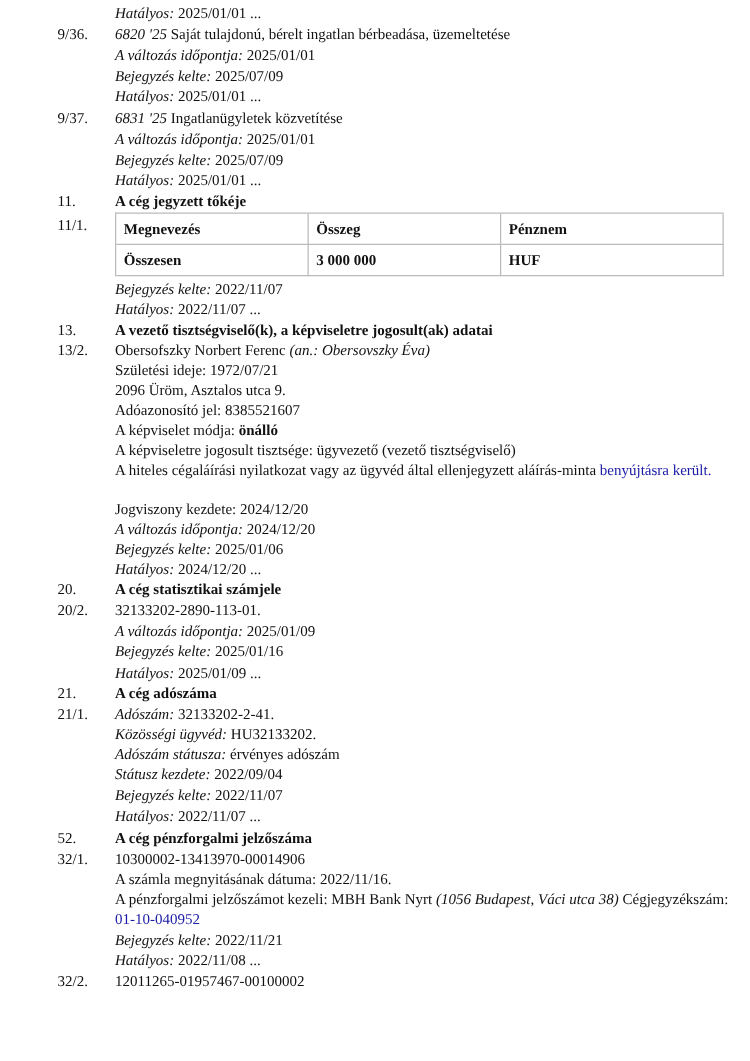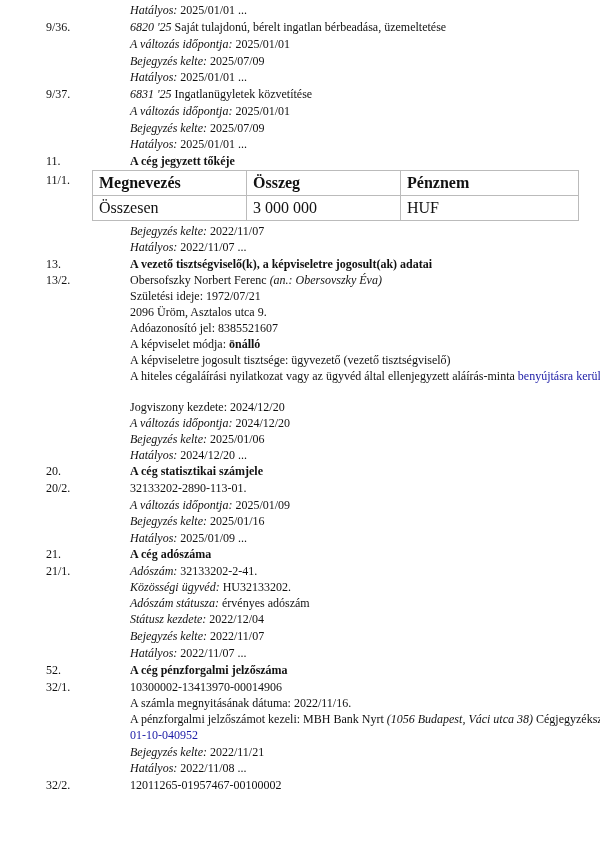--- a/index.html
+++ b/index.html
@@ -3,33 +3,33 @@
 <meta charset="utf-8">
 <style>
   html, body { margin: 0; padding: 0; background: #ffffff; }
   body {
     width: 600px; height: 849px; overflow: hidden; position: relative;
     font-family: "Liberation Serif", "DejaVu Serif", serif;
     font-size: 12px; color: #111; line-height: 1;
   }
   .row { position: absolute; left: 0; white-space: nowrap; }
   .num { position: absolute; left: 46px; }
-  .txt { position: absolute; left: 92px; margin-left: 38px; }
+  .txt { position: absolute; left: 92px; }
   .it { font-style: italic; }
   .b { font-weight: bold; text-align: right; }
   .link { color: #1a1aa6; }
   table.cap {
     position: absolute; left: 92px; top: 170px; width: 487px;
     border-collapse: separate; border-spacing: 0;
     border-top: 1px solid #bbb; border-left: 1px solid #bbb;
-    font-size: 16px;
+    font-size: 12px;
   }
   table.cap td, table.cap th {
     border-right: 1px solid #bbb; border-bottom: 1px solid #bbb;
-    padding: 0 6px; height: 24px; text-align: left; font-weight: normal;
+    padding: 0 6px; height: 24px; text-align: left; font-weight: bold;
   }
   table.cap th { font-weight: bold; }
 </style>
 </head>
 <body>
 
 <div class="row" style="top:4px">
   <span class="txt"><span class="it">Hatályos:</span><span> 2025/01/01 ...</span></span>
 </div>
 
@@ -154,21 +154,21 @@
   <span class="num">21/1.</span>
   <span class="txt"><span class="it">Adószám:</span><span> 32133202-2-41.</span></span>
 </div>
 <div class="row" style="top:581px">
     <span class="txt"><span class="it"> Közösségi ügyvéd:</span><span> HU32133202.</span></span>
   </div>
 <div class="row" style="top:597px">
     <span class="txt"><span class="it">Adószám státusza:</span><span> érvényes adószám</span></span>
   </div>
 <div class="row" style="top:613px">
-    <span class="txt"><span class="it">Státusz kezdete:</span><span> 2022/12/04</span></span>
+    <span class="txt"><span class="it">Státusz kezdete:</span><span> 2022/09/04</span></span>
   </div>
 <div class="row" style="top:630px">
     <span class="txt"><span class="it">Bejegyzés kelte:</span><span> 2022/11/07</span></span>
   </div>
 <div class="row" style="top:647px">
     <span class="txt"><span class="it">Hatályos:</span><span> 2022/11/07 ...</span></span>
   </div>
 
 <div class="row" style="top:664px">
   <span class="num">52.</span>

